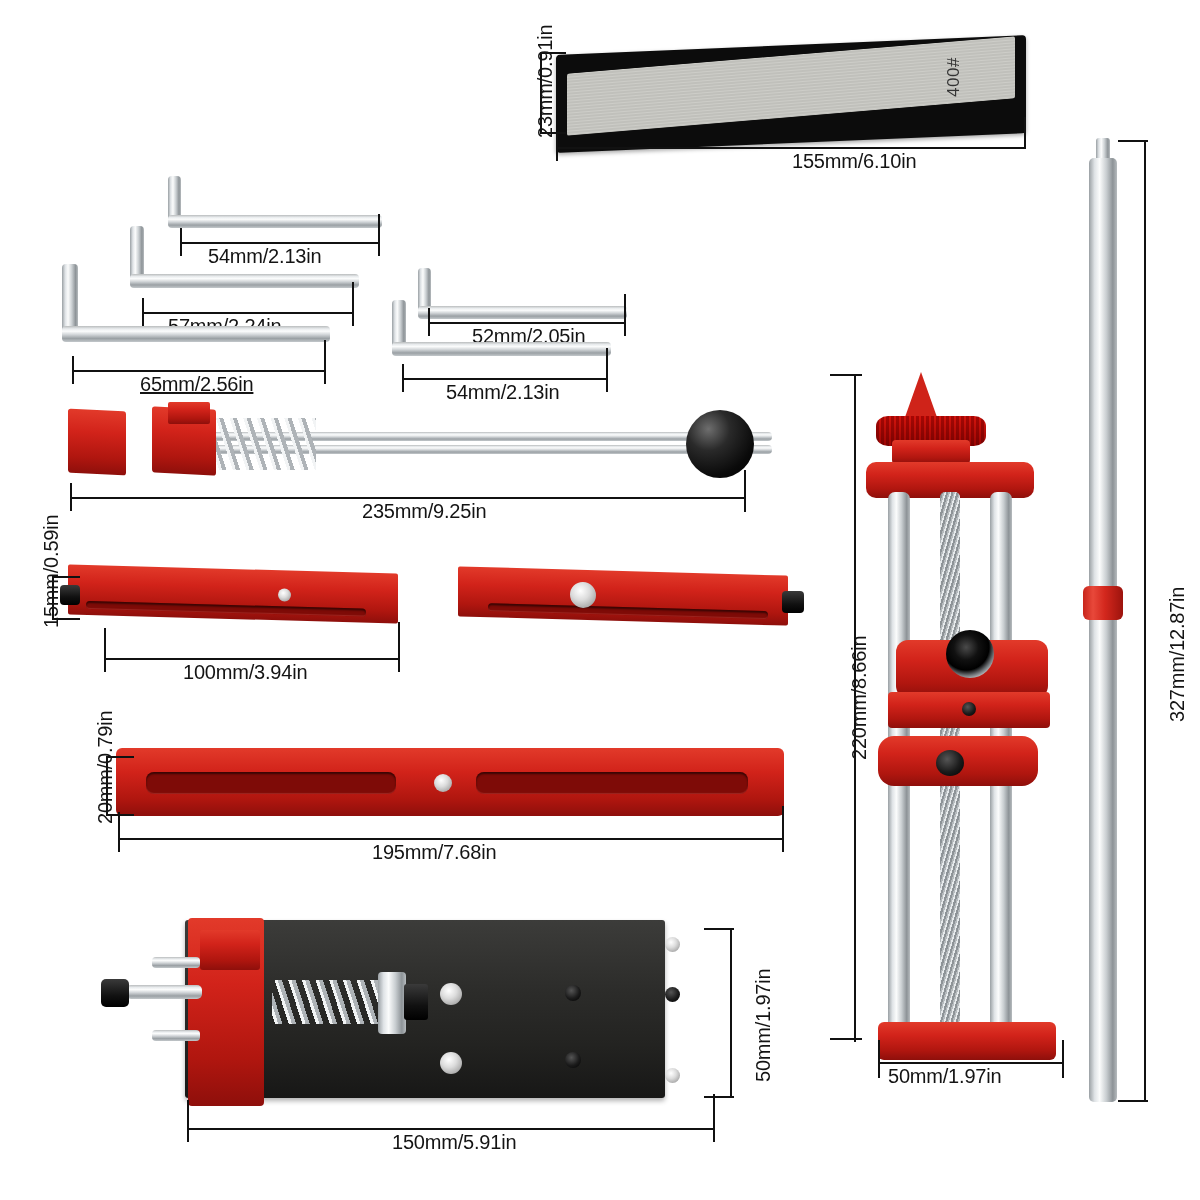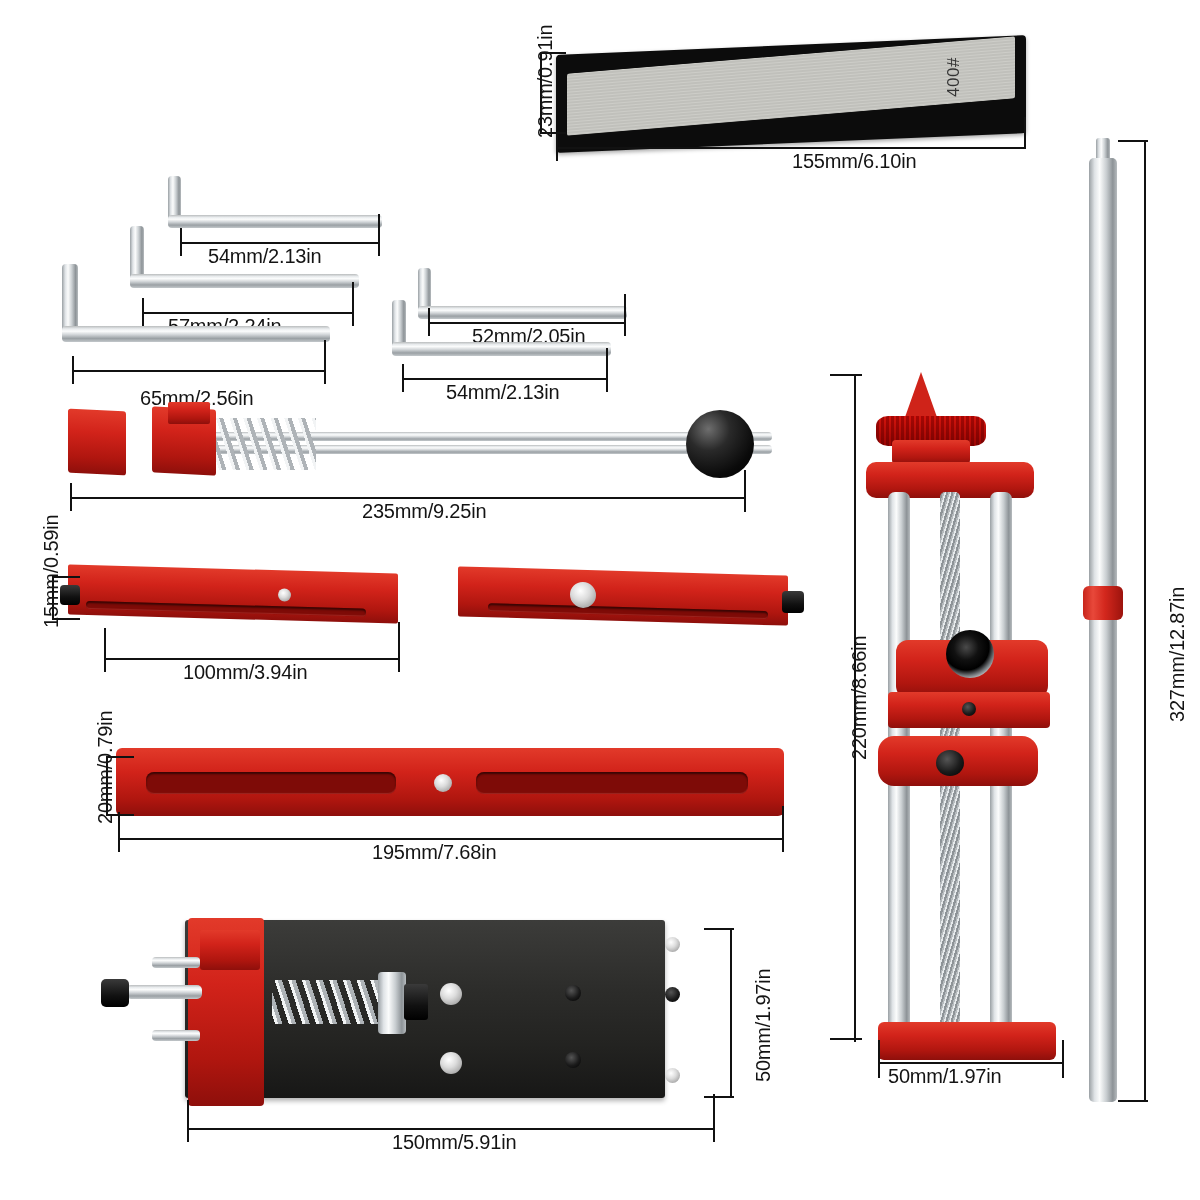--- a/index.html
+++ b/index.html
@@ -157,21 +157,21 @@
   <div class="tick tickv" style="left:352px;top:282px;height:44px;"></div>
   <div class="lbl" style="left:168px;top:315px;">57mm/2.24in</div>
 
   <div class="hexkey" style="left:62px;top:264px;width:270px;height:92px;">
     <div class="hex-short metal-v" style="left:0px;top:0px;width:16px;height:72px;"></div>
     <div class="hex-long metal" style="left:0px;top:62px;width:268px;height:16px;"></div>
   </div>
   <div class="dimline dimh" style="left:72px;top:370px;width:254px;"></div>
   <div class="tick tickv" style="left:72px;top:356px;height:28px;"></div>
   <div class="tick tickv" style="left:324px;top:340px;height:44px;"></div>
-  <div class="lbl" style="left:140px;top:387px;">65mm/2.56in</div>
+  <div class="lbl" style="left:140px;top:373px;text-decoration:underline;">65mm/2.56in</div>
 
   <div class="hexkey" style="left:418px;top:268px;width:210px;height:60px;">
     <div class="hex-short metal-v" style="left:0px;top:0px;width:13px;height:44px;"></div>
     <div class="hex-long metal" style="left:0px;top:38px;width:209px;height:13px;"></div>
   </div>
   <div class="dimline dimh" style="left:428px;top:322px;width:198px;"></div>
   <div class="tick tickv" style="left:428px;top:308px;height:28px;"></div>
   <div class="tick tickv" style="left:624px;top:294px;height:42px;"></div>
   <div class="lbl" style="left:472px;top:325px;">52mm/2.05in</div>
 

